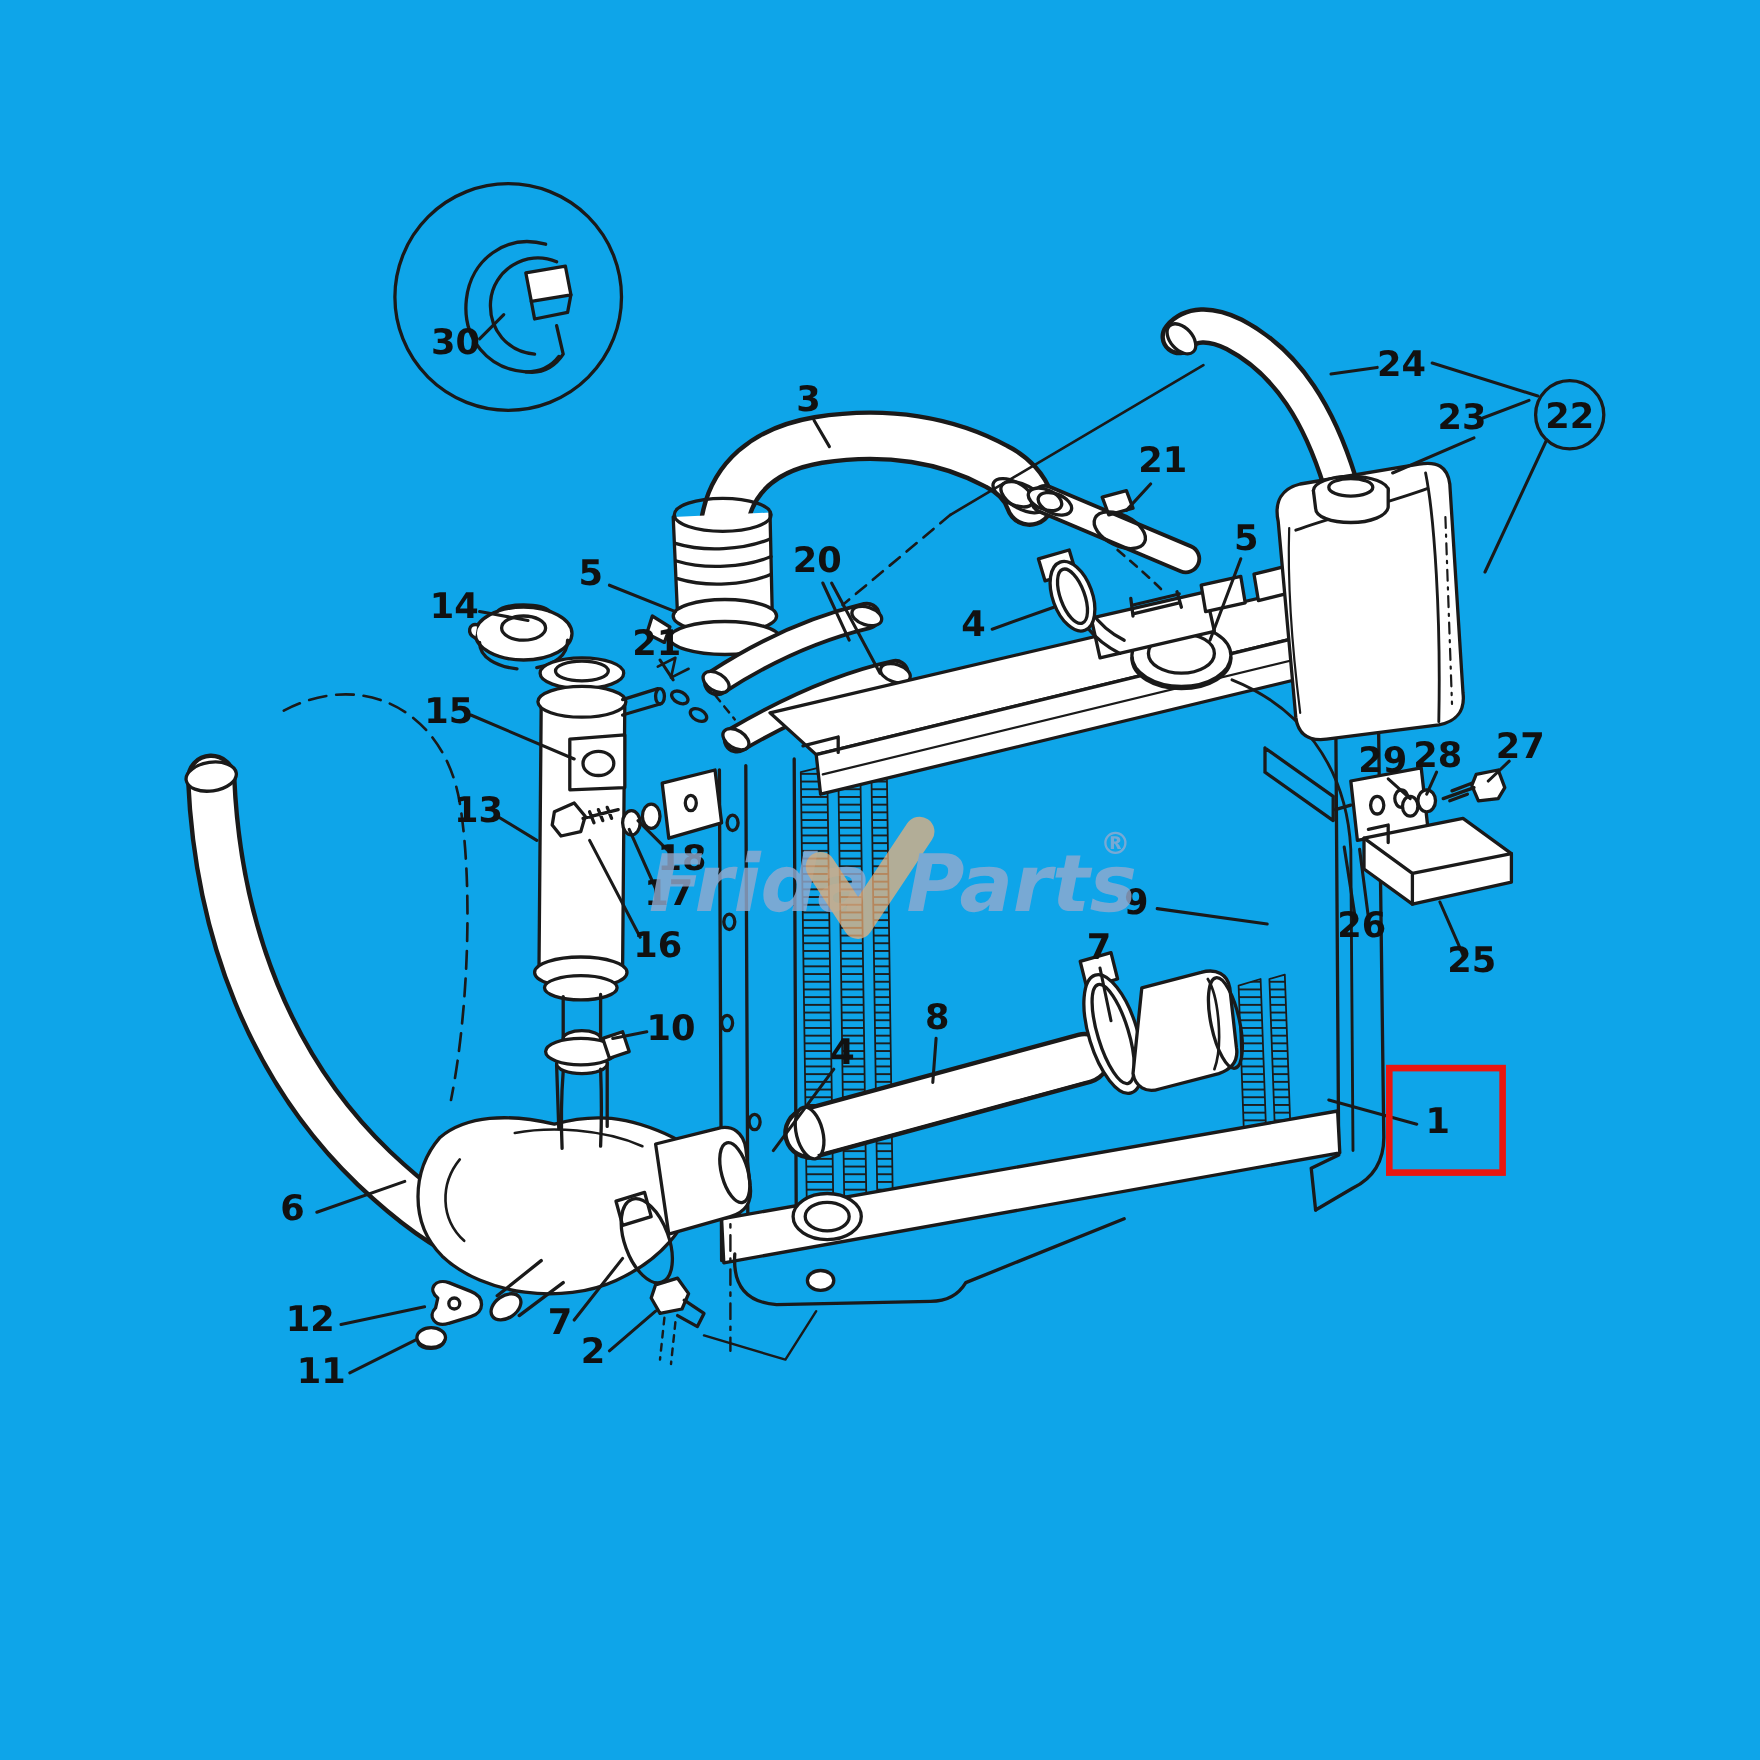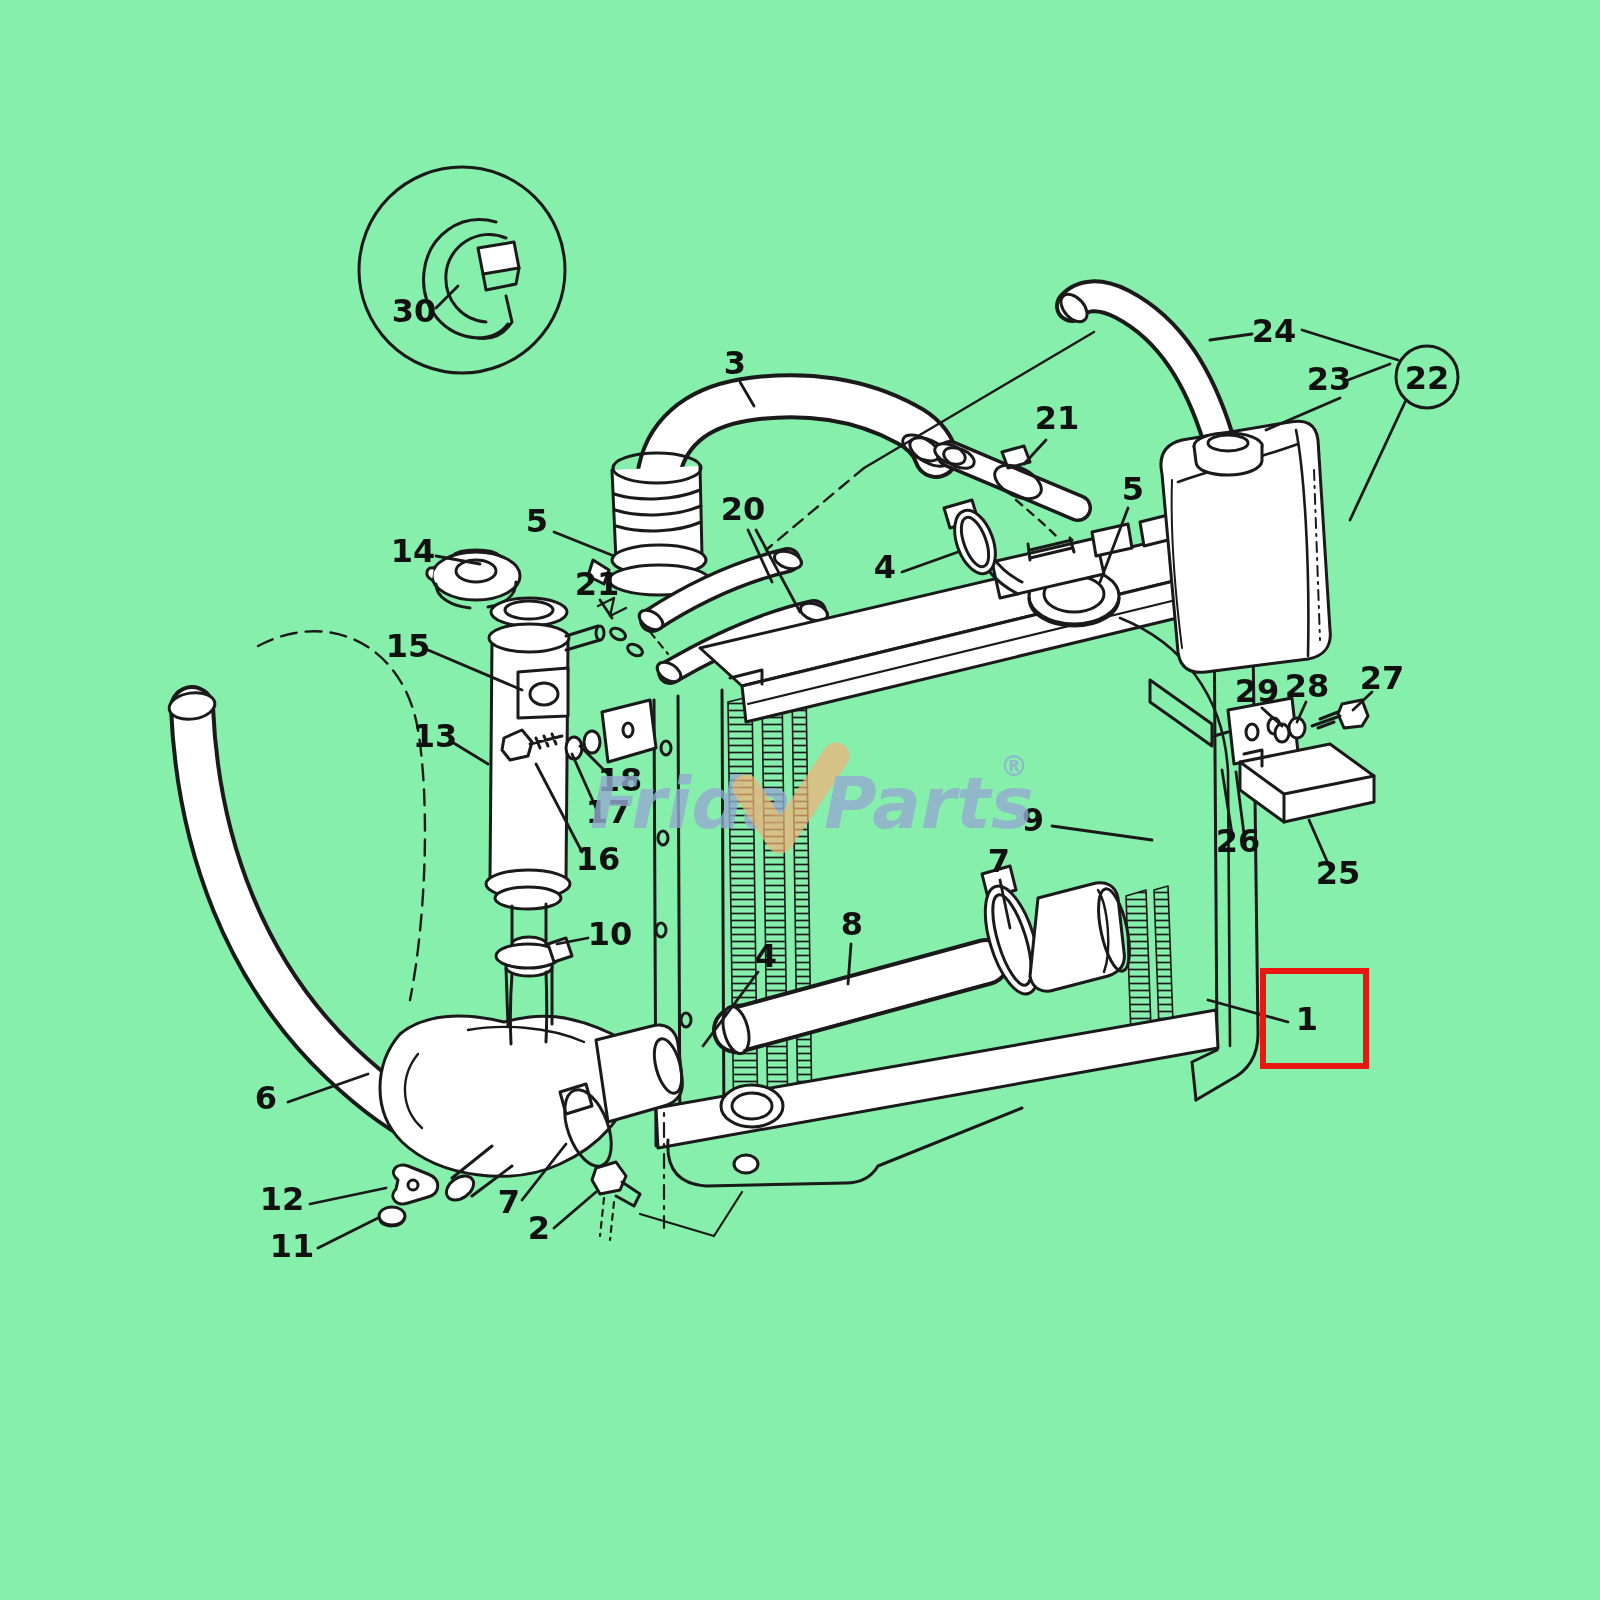--- a/index.html
+++ b/index.html
@@ -1,16 +1,16 @@
 <!DOCTYPE html>
 <html><head>
 <meta charset="utf-8">
 <style>
   html,body{margin:0;padding:0;background:#ffffff;}
-  .stage{position:relative;width:1600px;height:1600px;background:#86efac;overflow:hidden;
+  .stage{position:relative;width:1600px;height:1600px;background:#0ea5e9;overflow:hidden;
          font-family:"DejaVu Sans", sans-serif;}
   svg{display:block}
   .callout{font-family:"DejaVu Sans", sans-serif;font-weight:bold;font-size:32px;fill:#111;}
   .wm{font-family:"DejaVu Sans", sans-serif;font-style:italic;font-weight:bold;}
 </style>
 </head>
 <body>
 
 <div class="stage">
 <svg width="1600" height="1600" viewBox="0 0 1600 1600">

